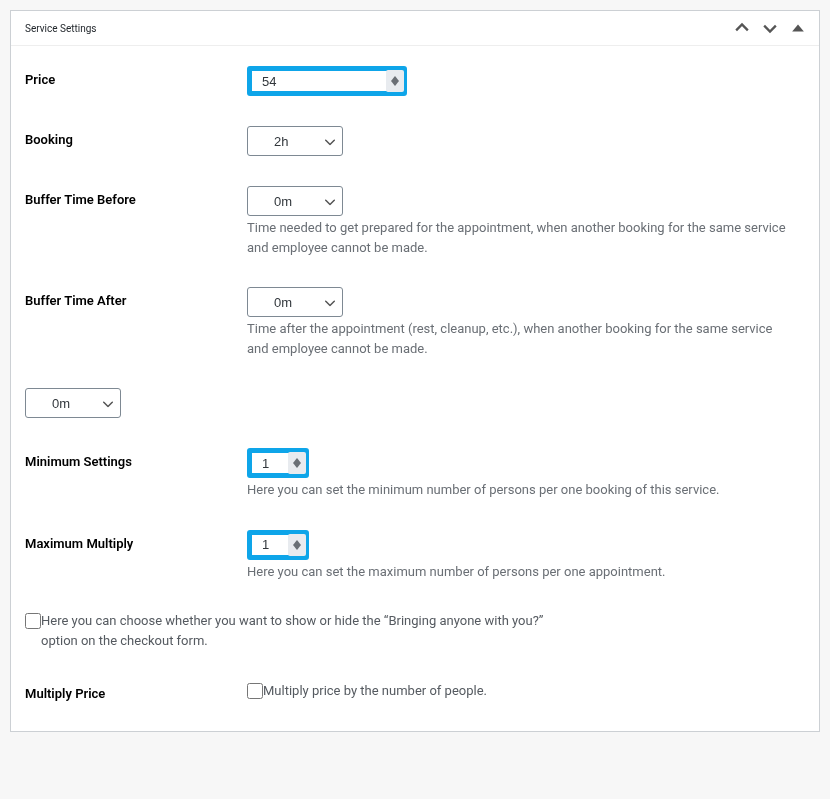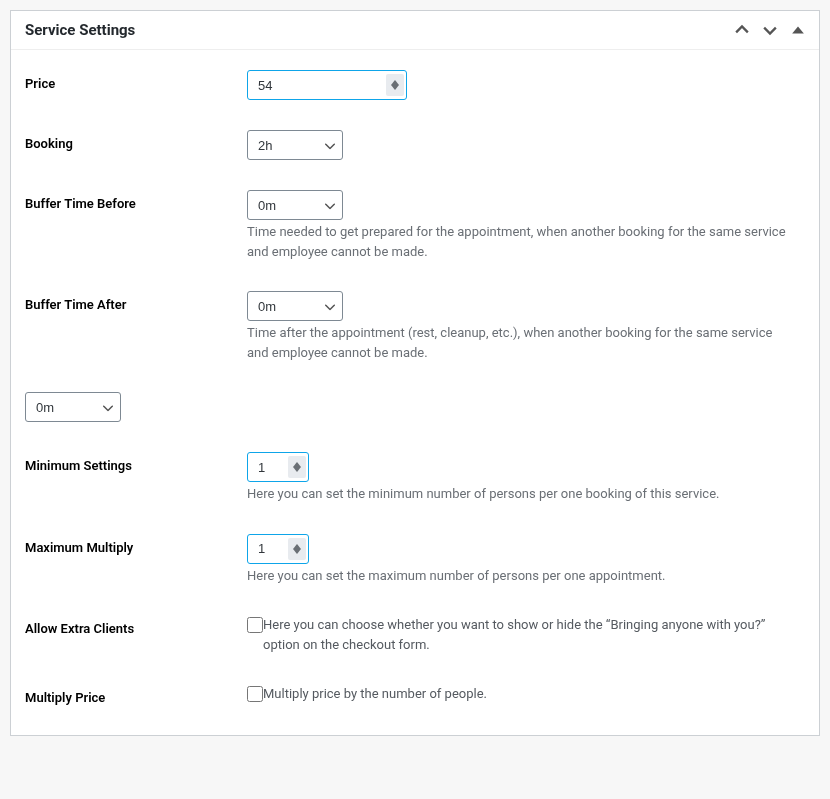--- a/index.html
+++ b/index.html
@@ -20,22 +20,22 @@
       width: 810px;
     }
     .panel-header {
       display: flex;
       align-items: center;
       justify-content: space-between;
       padding: 10px 14px;
       border-bottom: 1px solid #eee;
     }
     .panel-title {
-      font-size: 15px;
-      font-weight: 700;
+      font-size: 10px;
+      font-weight: 400;
       color: #23282d;
     }
     .panel-controls {
       display: flex;
       align-items: center;
       gap: 14px;
     }
     .panel-controls svg {
       width: 14px;
       height: 14px;
@@ -44,20 +44,21 @@
     .panel-body {
       padding: 20px 14px 30px 14px;
     }
     .field-row {
       display: flex;
       align-items: flex-start;
       margin-bottom: 30px;
     }
     .field-row:last-child {
       margin-bottom: 0;
+      align-items: center;
     }
     .field-label {
       flex: 0 0 222px;
       font-size: 13px;
       font-weight: 600;
       color: #000000;
       padding-top: 6px;
     }
     .field-control {
       flex: 1;
@@ -69,21 +70,21 @@
       line-height: 1.5;
       max-width: 550px;
     }
     .number-input {
       position: relative;
       display: inline-block;
     }
     .number-input input {
       width: 160px;
       height: 30px;
-      border: 1px solid #0ea5e9;
+      border: 5px solid #0ea5e9;
       border-radius: 3px;
       padding: 0 28px 0 10px;
       font-size: 13px;
       color: #32373c;
       background: #fff;
     }
     .number-input.small input {
       width: 62px;
     }
     .number-input .spinner {
@@ -106,21 +107,21 @@
     }
     .select-input {
       position: relative;
       display: inline-block;
     }
     .select-input select {
       width: 96px;
       height: 30px;
       border: 1px solid #7e8993;
       border-radius: 3px;
-      padding: 0 28px 0 10px;
+      padding: 0 28px 0 26px;
       font-size: 13px;
       color: #32373c;
       background: #fff;
       appearance: none;
       -webkit-appearance: none;
       -moz-appearance: none;
       cursor: pointer;
     }
     .select-input .chevron {
       position: absolute;
@@ -289,21 +290,20 @@
             <svg width="8" height="5" viewBox="0 0 8 5">
                 <path d="M0 0 L4 5 L8 0 Z" fill="#6a6f75"></path>
               </svg>
           </div>
         </div>
         <div class="help-text">Here you can set the maximum number of persons per one appointment.</div>
       </div>
     </div>
 
     <div class="field-row">
-      <div class="field-label">Allow Extra Clients</div>
       <div class="field-control">
         <div class="checkbox-wrap">
           <input type="checkbox" style="">
           <span class="checkbox-label">Here you can choose whether you want to show or hide the “Bringing anyone with you?” option on the checkout form.</span>
         </div>
       </div>
     </div>
 
     <div class="field-row">
       <div class="field-label">Multiply Price</div>

